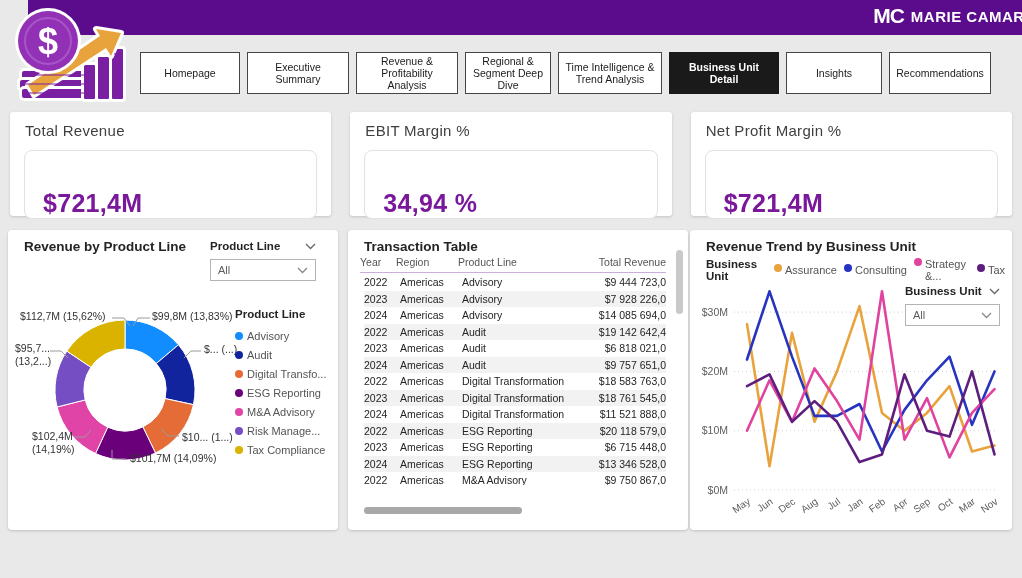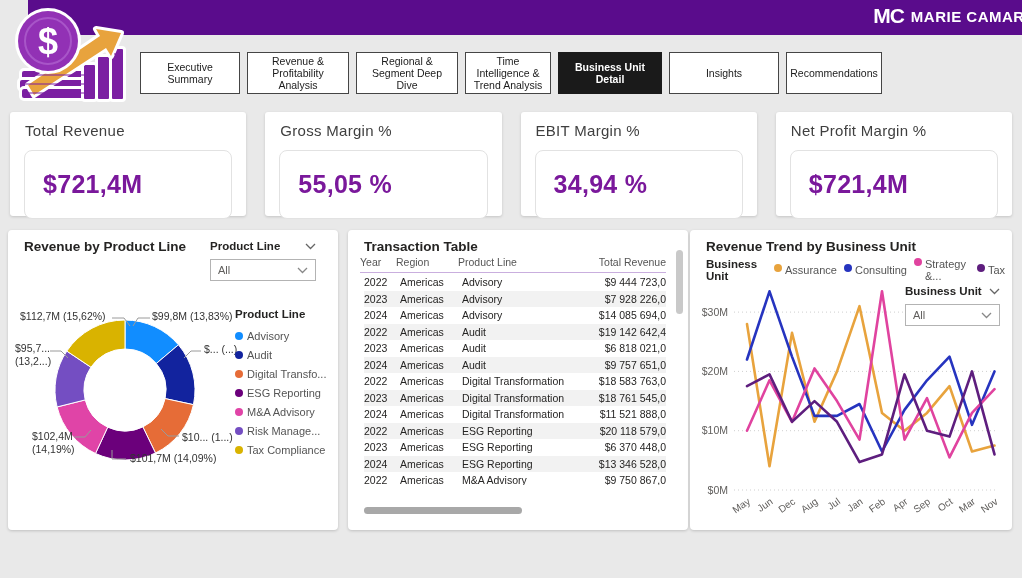--- a/index.html
+++ b/index.html
@@ -21,21 +21,21 @@
          text-align:center; font-size:10.5px; color:#1b1b1b; padding:2px 5px; line-height:12px; cursor:pointer; }
   .tab:nth-child(1){width:100px;} .tab:nth-child(2){width:102px;} .tab:nth-child(3){width:102px;}
   .tab:nth-child(4){width:86px;} .tab:nth-child(5){width:104px;} .tab:nth-child(6){width:110px;}
   .tab:nth-child(7){width:96px;}  .tab:nth-child(8){width:102px;}
   .tab.active { background:#1a1a1a; color:#fff; border-color:#1a1a1a; font-weight:bold; }
 
   
   .kpis { position:absolute; left:10px; top:112px; width:1002px; display:flex; gap:19px; }
   .kpi { flex:1; height:104px; background:#fff; border-radius:3px; box-shadow:0 1px 3px rgba(0,0,0,.16); }
   .kpi .lbl { margin:10px 0 0 15px; font-size:15px; color:#3f3f3f; letter-spacing:.3px; }
-  .kpi .box { margin:11px 14px 0 14px; height:69px; border:1px solid #e2e2e2; border-radius:8px; display:flex; align-items:center; background:#fff; }
+  .kpi .box { margin:11px 14px 0 14px; height:69px; border:1px solid #e2e2e2; border-radius:8px; display:flex; align-items:flex-end; background:#fff; }
   .kpi .val { margin-left:18px; font-size:25px; font-weight:bold; color:#7a189b; letter-spacing:.3px; }
 
   
   .panel { position:absolute; top:230px; height:300px; background:#fff; border-radius:4px; box-shadow:0 1px 3px rgba(0,0,0,.18); }
   .panel h3 { position:absolute; left:16px; top:9px; font-size:13.5px; font-weight:bold; color:#252423; }
   .panel-left { left:8px; width:330px; }
   .panel-mid { left:348px; width:340px; }
   .panel-right { left:690px; width:322px; }
 
   
@@ -112,40 +112,35 @@
           <rect x="92" y="56" width="7" height="2"></rect>
           <rect x="106" y="48" width="7" height="2"></rect>
       </g>
       <circle cx="40" cy="36" r="23" fill="none" stroke="#b express" stroke-width="0"></circle>
       <circle cx="40" cy="36" r="23" fill="none" stroke="#a855c8" stroke-width="2"></circle>
       <text x="40" y="49" text-anchor="middle" font-size="36" font-weight="bold" fill="#ffffff" font-family="Liberation Sans, sans-serif">$</text>
     </svg>
   </div>
 
   <nav class="tabs" id="navtabs">
+      <div class="tab">Homepage</div>
       <div class="tab">Executive Summary</div>
       <div class="tab">Revenue &amp; Profitability Analysis</div>
       <div class="tab">Regional &amp; Segment Deep Dive</div>
       <div class="tab">Time Intelligence &amp; Trend Analysis</div>
       <div class="tab active">Business Unit Detail</div>
       <div class="tab">Insights</div>
       <div class="tab">Recommendations</div>
     </nav>
 
   <div class="kpis" id="kpis">
       <div class="kpi">
         <div class="lbl">Total Revenue</div>
         <div class="box">
           <div class="val">$721,4M</div>
-        </div>
-      </div>
-      <div class="kpi">
-        <div class="lbl">Gross Margin %</div>
-        <div class="box">
-          <div class="val">55,05 %</div>
         </div>
       </div>
       <div class="kpi">
         <div class="lbl">EBIT Margin %</div>
         <div class="box">
           <div class="val">34,94 %</div>
         </div>
       </div>
       <div class="kpi">
         <div class="lbl">Net Profit Margin %</div>
@@ -295,21 +290,21 @@
         <div class="trow">
           <span class="c-year">2022</span>
           <span class="c-region">Americas</span>
           <span class="c-prod">ESG Reporting</span>
           <span class="c-rev">$20 118 579,0</span>
         </div>
         <div class="trow">
           <span class="c-year">2023</span>
           <span class="c-region">Americas</span>
           <span class="c-prod">ESG Reporting</span>
-          <span class="c-rev">$6 370 448,0</span>
+          <span class="c-rev">$6 715 448,0</span>
         </div>
         <div class="trow">
           <span class="c-year">2024</span>
           <span class="c-region">Americas</span>
           <span class="c-prod">ESG Reporting</span>
           <span class="c-rev">$13 346 528,0</span>
         </div>
         <div class="trow">
           <span class="c-year">2022</span>
           <span class="c-region">Americas</span>

